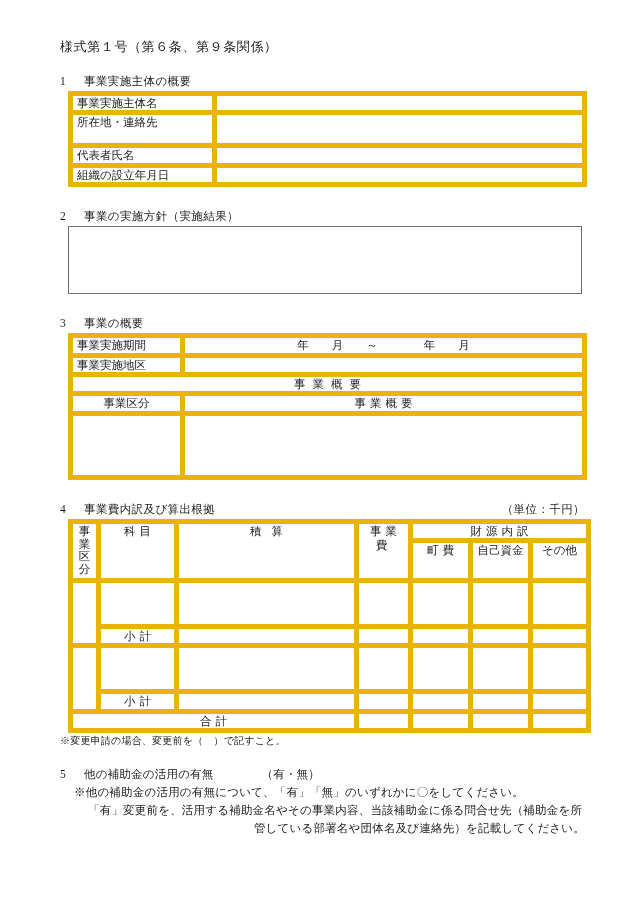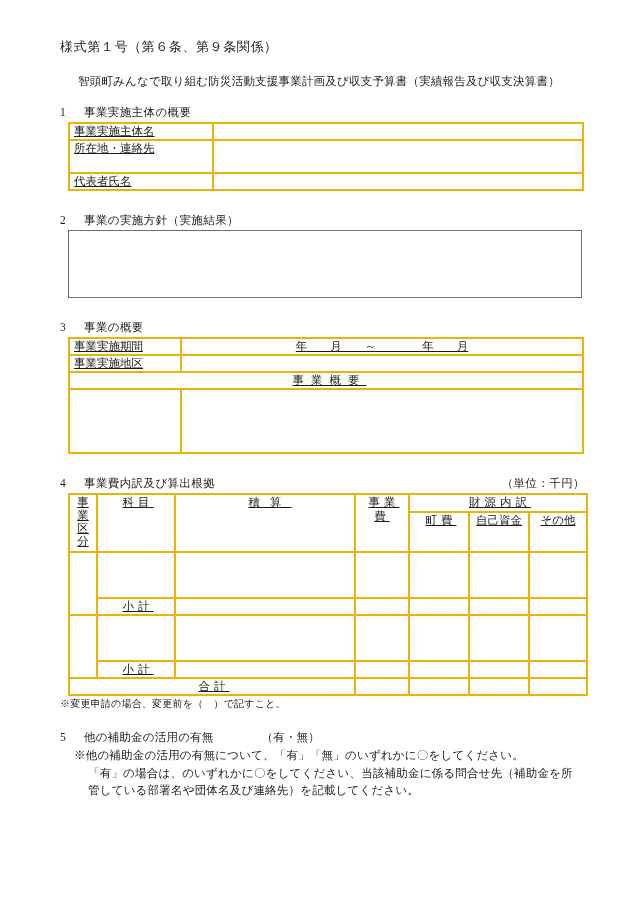--- a/index.html
+++ b/index.html
@@ -58,27 +58,26 @@
   }
 
   
   table.frm {
     border-collapse: collapse;
     table-layout: fixed;
     margin-left: 8px;
     font-size: 11.5px;
   }
   table.frm td {
-    border: 2px solid #eab308;
+    border: 5px solid #eab308;
     padding: 0 4px;
     vertical-align: top;
     line-height: 1.25;
     height: 17px;
     box-sizing: border-box;
-    text-decoration: underline;
   }
   td.lbl { padding-left: 6px; }
   td.c   { text-align: center; vertical-align: middle; padding: 0 2px; }
   td.mid { vertical-align: middle; }
 
   
   .sp  { letter-spacing: 7px; padding-left: 7px; }
   .sp2 { letter-spacing: 4px; padding-left: 4px; }
   .sp3 { letter-spacing: 10px; padding-left: 10px; }
 
@@ -115,29 +114,28 @@
     margin: 0;
     font-size: 11.5px;
     letter-spacing: 0.2px;
     line-height: 1.55;
     white-space: nowrap;
   }
   .s5 .l1 { display: flex; align-items: baseline; }
   .s5 .l1 .arumu { padding-left: 48px; }
   .s5 .l2 { padding-left: 14px; }
   .s5 .l3 { padding-left: 28px; }
-  .s5 .l4 { padding-left: 28px; }
+  .s5 .l4 { padding-left: 28px; text-align: right; }
 </style>
 </head>
 <body>
 
 <div class="page">
 
   <p class="form-no">様式第１号（第６条、第９条関係）</p>
-  <p class="doc-title">智頭町みんなで取り組む防災活動支援事業計画及び収支予算書（実績報告及び収支決算書）</p>
 
   <div class="sec-head">
     <span class="sec-num">1</span>
     <span>事業実施主体の概要</span>
   </div>
   <table class="frm" style="width:514px;">
     <colgroup>
         <col style="width:144px">
         <col style="width:370px">
       </colgroup>
@@ -147,20 +145,24 @@
         <td></td>
       </tr>
       <tr>
         <td class="lbl" style="height:33px">所在地・連絡先</td>
         <td style="height:33px"></td>
       </tr>
       <tr>
         <td class="lbl mid">代表者氏名</td>
         <td></td>
       </tr>
+      <tr>
+        <td class="lbl mid">組織の設立年月日</td>
+        <td></td>
+      </tr>
     </tbody>
   </table>
 
   <div class="gap-l"></div>
 
   <div class="sec-head">
     <span class="sec-num">2</span>
     <span>事業の実施方針（実施結果）</span>
   </div>
   <div class="bigbox" style="width:514px;"></div>
@@ -181,20 +183,26 @@
         <td class="lbl mid">事業実施期間</td>
         <td class="c">年　　月　　～　　　　年　　月</td>
       </tr>
       <tr>
         <td class="lbl mid">事業実施地区</td>
         <td></td>
       </tr>
       <tr>
         <td class="c" colspan="2">
           <span class="sp">事業概要</span>
+        </td>
+      </tr>
+      <tr>
+        <td class="c">事業区分</td>
+        <td class="c">
+          <span class="sp2">事業概要</span>
         </td>
       </tr>
       <tr>
         <td style="height:64px"></td>
         <td style="height:64px"></td>
       </tr>
     </tbody>
   </table>
 
   <div class="gap-l"></div>
@@ -299,17 +307,17 @@
   </table>
   <p class="note">※変更申請の場合、変更前を（　）で記すこと。</p>
 
   <div class="s5">
     <p class="l1">
       <span class="sec-num">5</span>
       <span>他の補助金の活用の有無</span>
       <span class="arumu">（有・無）</span>
     </p>
     <p class="l2">※他の補助金の活用の有無について、「有」「無」のいずれかに〇をしてください。</p>
-    <p class="l3">「有」の場合は、のいずれかに〇をしてください、当該補助金に係る問合せ先（補助金を所</p>
+    <p class="l3">「有」変更前を、活用する補助金名やその事業内容、当該補助金に係る問合せ先（補助金を所</p>
     <p class="l4">管している部署名や団体名及び連絡先）を記載してください。</p>
   </div>
 
 </div>
 
 </body></html>

